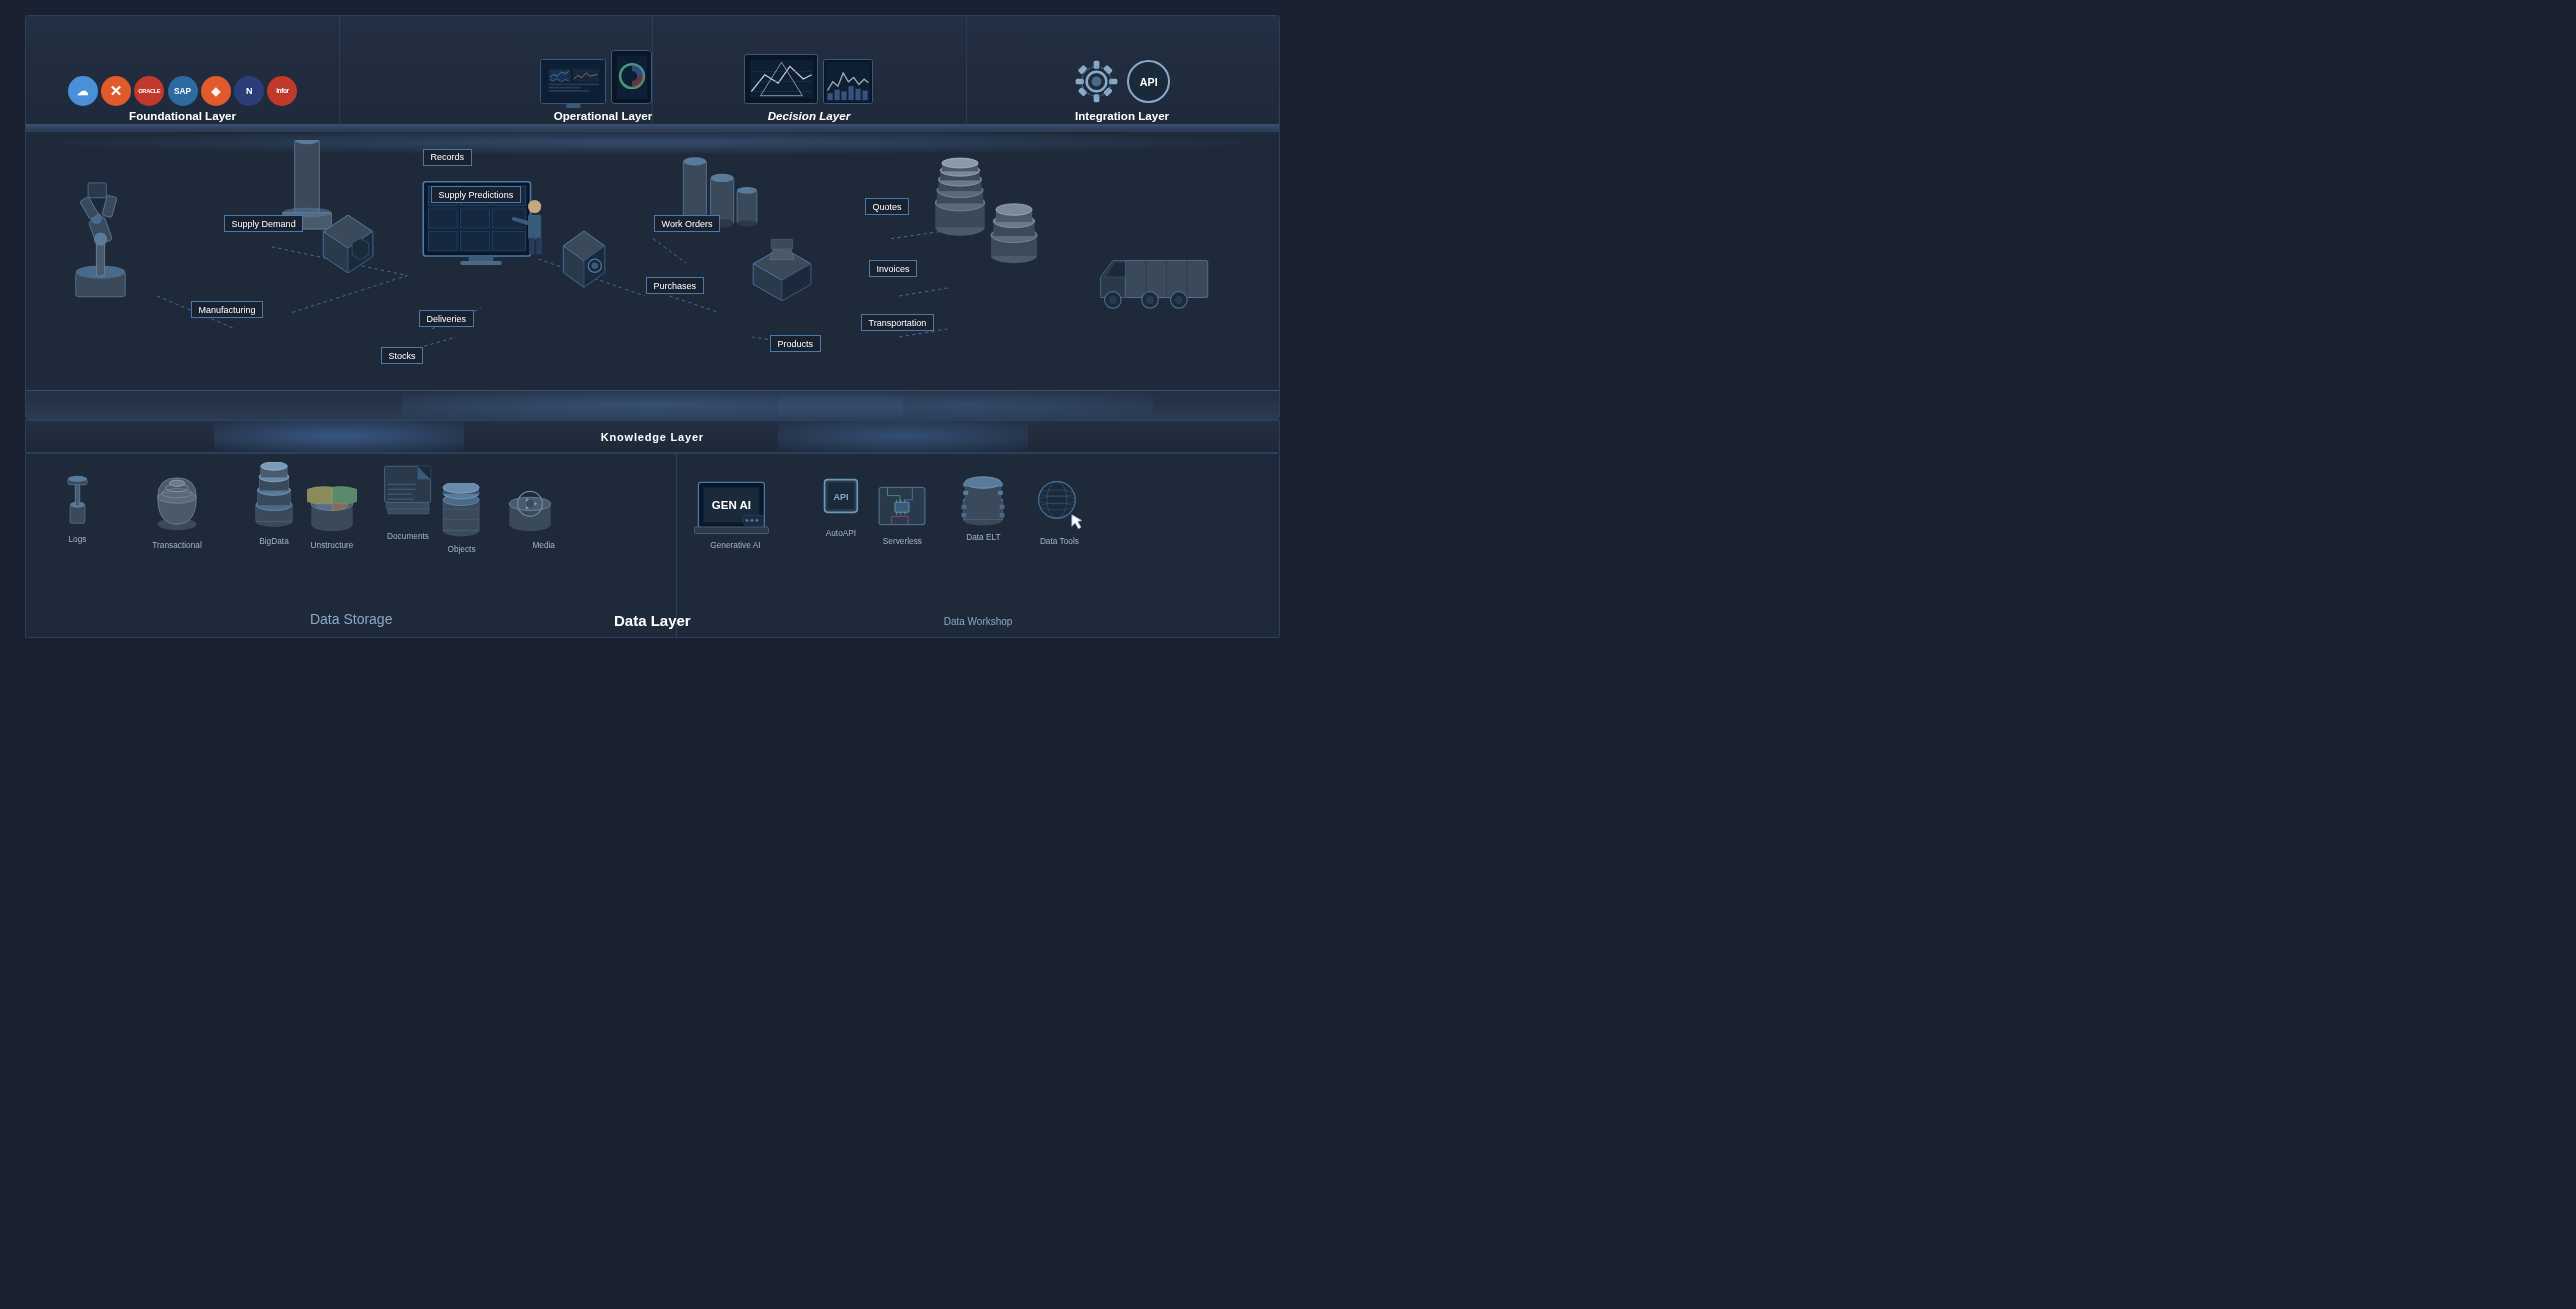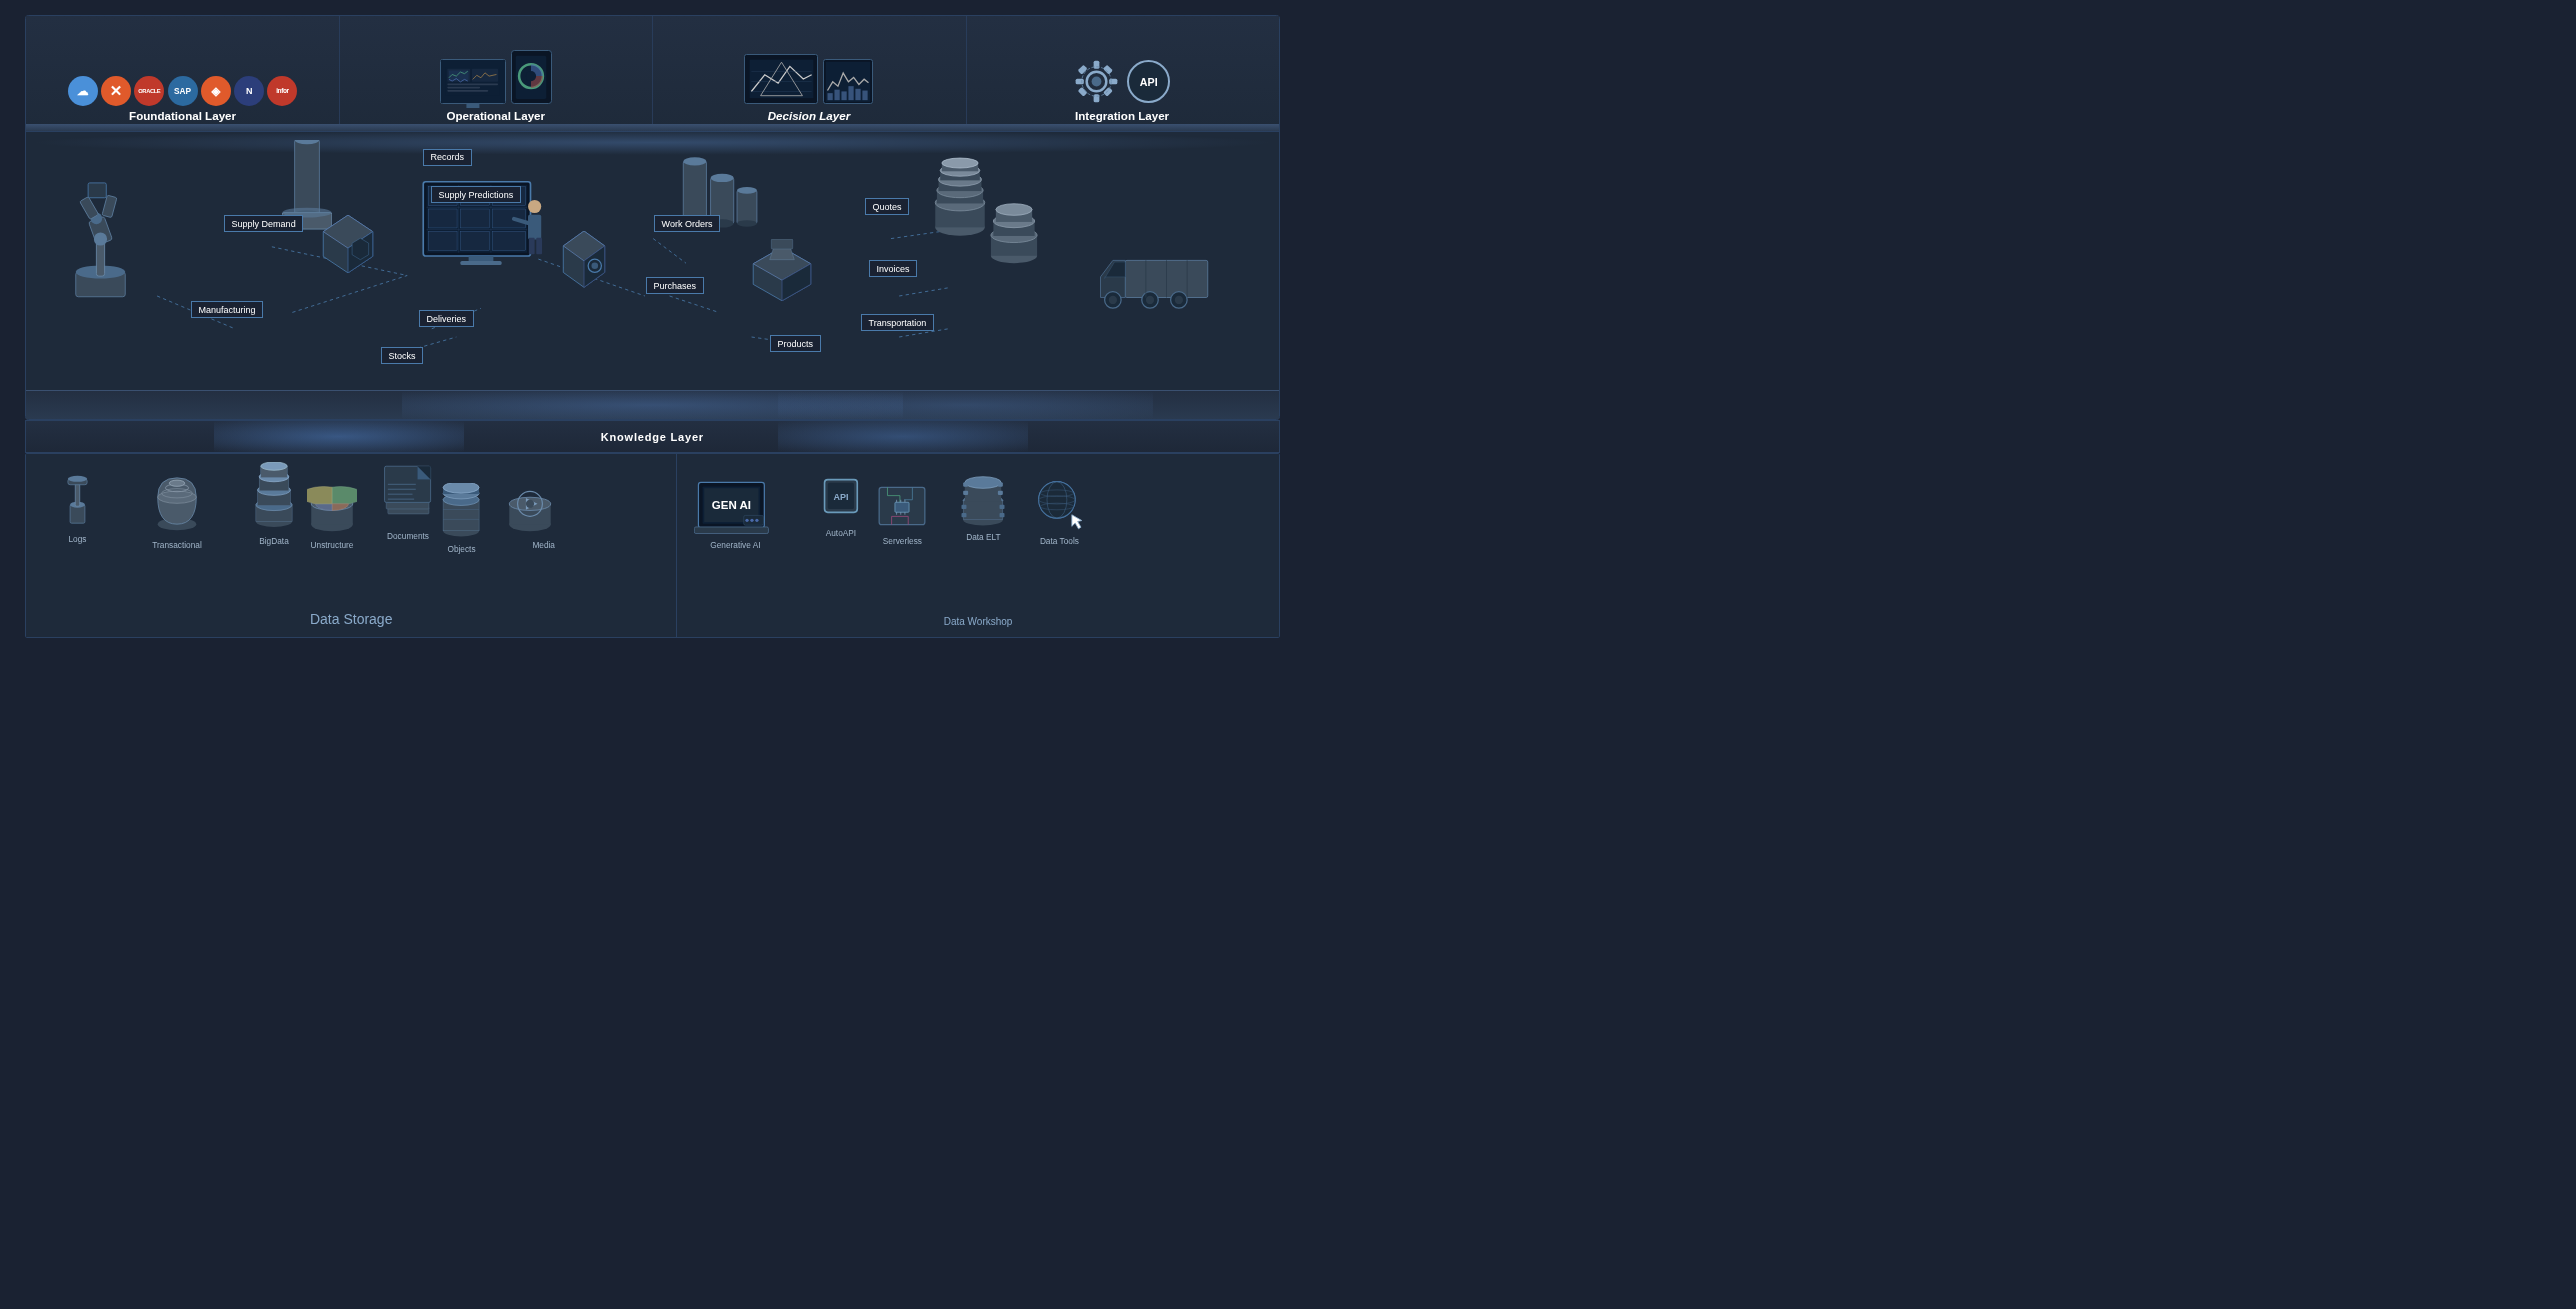--- a/index.html
+++ b/index.html
@@ -182,21 +182,21 @@
     .section-label-top {
       color: white;
       font-size: 11.6px;
       font-weight: 700;
       position: absolute;
       bottom: 11.6px;
     }
 
     
     .col-foundational { left: 0; width: 25%; }
-    .col-operational { left: 25%; width: 25%; }
+    .col-operational { left: 25%; width: 25%; align-items: flex-end; }
     .col-decision { left: 50%; width: 25%; }
     .col-integration { left: 75%; width: 25%; }
 
     
     .v-border {
       position: absolute;
       top: 0;
       bottom: 0;
       width: 0.8px;
       background: rgba(42, 64, 96, 0.8);
@@ -801,17 +801,18 @@
 
           <polygon points="48,48 48,62 52,58 56,65 59,63 55,56 60,55" fill="white" stroke="#8aaaca" stroke-width="1"></polygon>
         </svg>
         <span class="iso-icon-label">Data Tools</span>
       </div>
 
       <div style="position:absolute;bottom:10px;left:50%;transform:translateX(-50%);color:#8aaaca;font-size:10px;white-space:nowrap;">Data Workshop</div>
 
     </div>
 
+    <div class="data-layer-label">Data Layer</div>
 
   </div>
 
 </div>
 
 
 </body></html>

